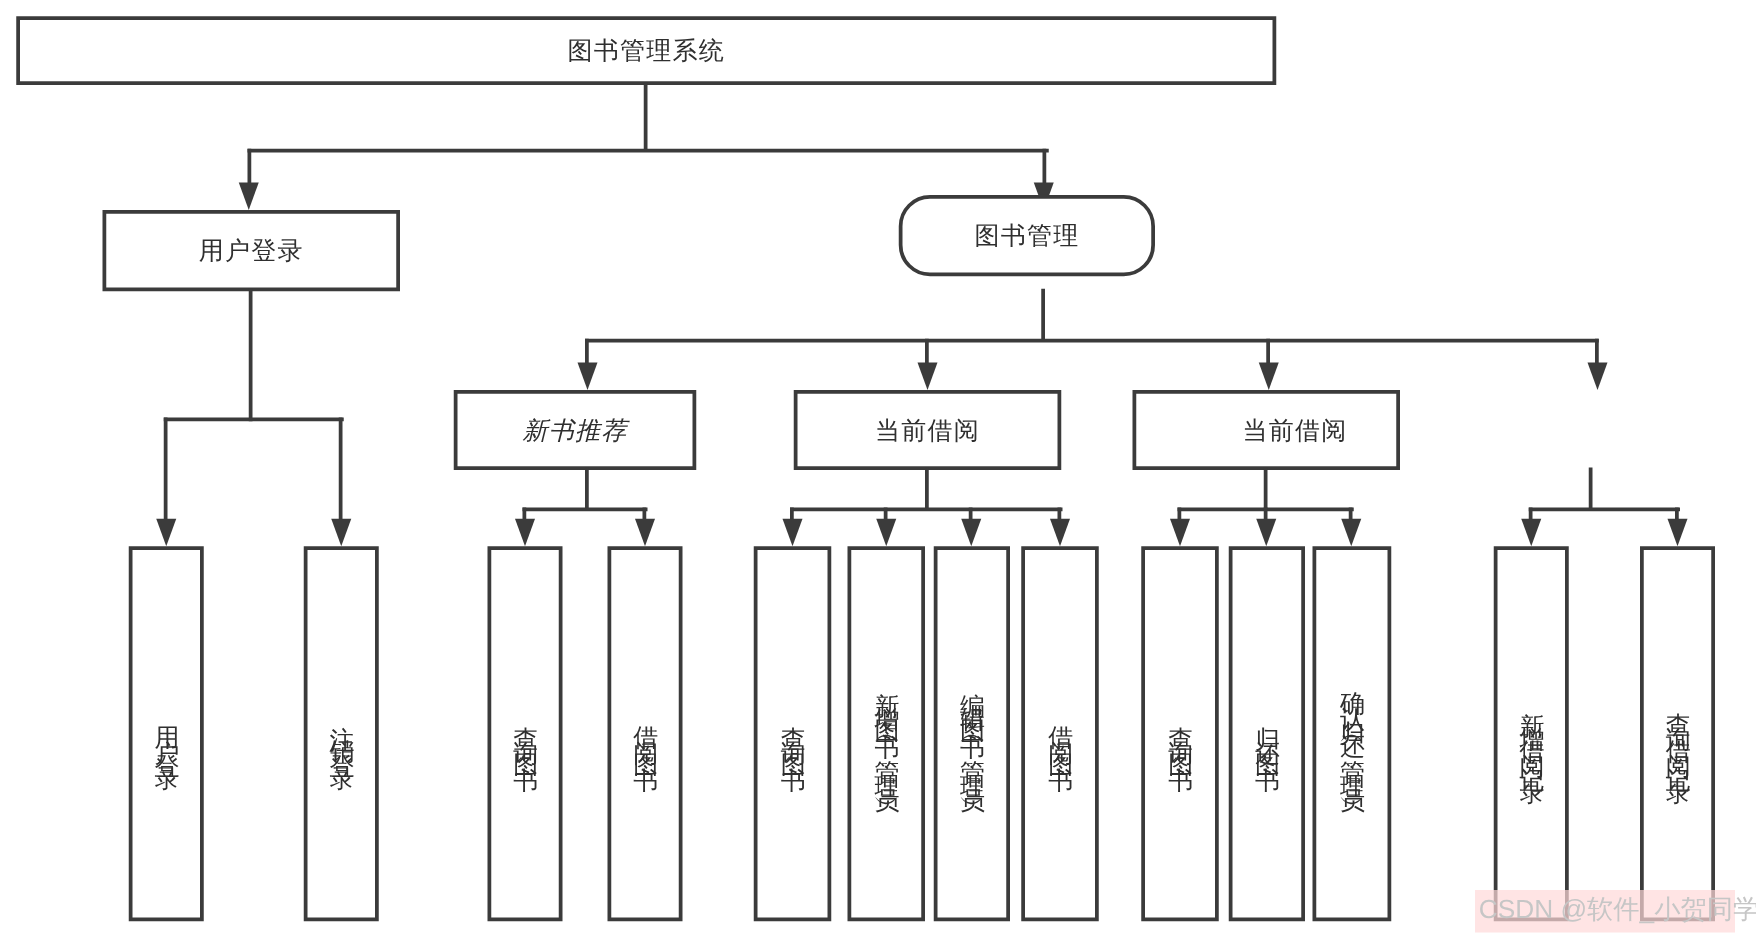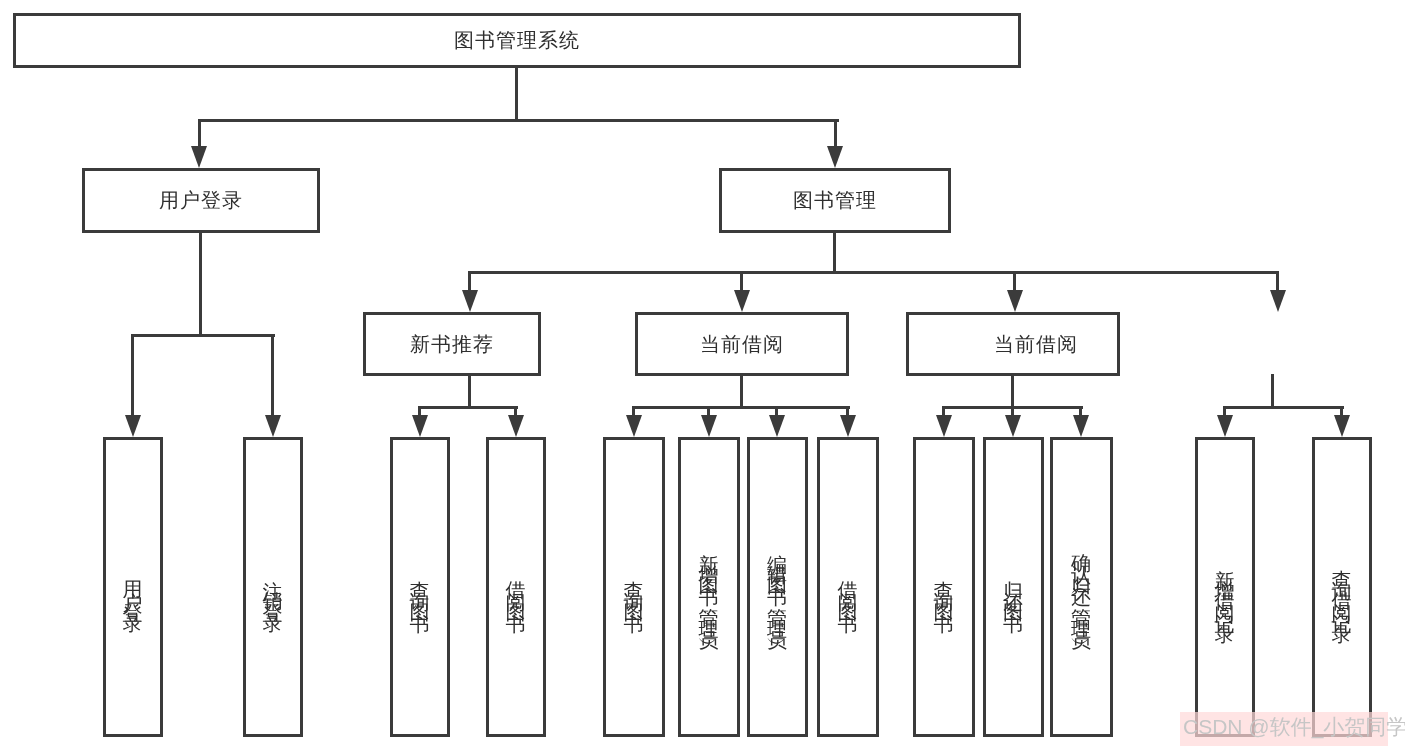--- a/index.html
+++ b/index.html
@@ -98,21 +98,21 @@
   <div class="vline" style="left:515px; top:66px; height:55px;"></div>
   <div class="hline" style="left:198px; top:119px; width:641px;"></div>
   <div class="vline" style="left:198px; top:119px; height:32px;"></div>
   <div class="arrow" style="left:191px; top:146px;"></div>
   <div class="vline" style="left:834px; top:119px; height:32px;"></div>
   <div class="arrow" style="left:827px; top:146px;"></div>
 
   <div class="box" style="left:82px; top:168px; width:238px; height:65px;">
     <span>用户登录</span>
   </div>
-  <div class="box" style="left:719px; top:168px; width:232px; height:65px;">
+  <div class="box" style="left:719px; top:156px; width:205px; height:65px;border-radius:25px;">
     <span>图书管理</span>
   </div>
 
   <div class="vline" style="left:199px; top:231px; height:106px;"></div>
   <div class="hline" style="left:131px; top:334px; width:144px;"></div>
   <div class="vline" style="left:131px; top:334px; height:86px;"></div>
   <div class="arrow" style="left:125px; top:415px;"></div>
   <div class="vline" style="left:271px; top:334px; height:86px;"></div>
   <div class="arrow" style="left:265px; top:415px;"></div>
 
@@ -120,21 +120,21 @@
   <div class="hline" style="left:468px; top:271px; width:811px;"></div>
   <div class="vline" style="left:468px; top:271px; height:24px;"></div>
   <div class="arrow" style="left:462px; top:290px;"></div>
   <div class="vline" style="left:740px; top:271px; height:24px;"></div>
   <div class="arrow" style="left:734px; top:290px;"></div>
   <div class="vline" style="left:1013px; top:271px; height:24px;"></div>
   <div class="arrow" style="left:1007px; top:290px;"></div>
   <div class="vline" style="left:1276px; top:271px; height:24px;"></div>
   <div class="arrow" style="left:1270px; top:290px;"></div>
 
-  <div class="box" style="left:363px; top:312px; width:178px; height:64px;">
+  <div class="box" style="left:363px; top:312px; width:194px; height:64px;font-style:italic;">
     <span>新书推荐</span>
   </div>
   <div class="box" style="left:635px; top:312px; width:214px; height:64px;">
     <span>当前借阅</span>
   </div>
   <div class="box" style="left:906px; top:312px; width:214px; height:64px;padding-left:46px;">
     <span>当前借阅</span>
   </div>
 
   <div class="vline" style="left:468px; top:374px; height:34px;"></div>

